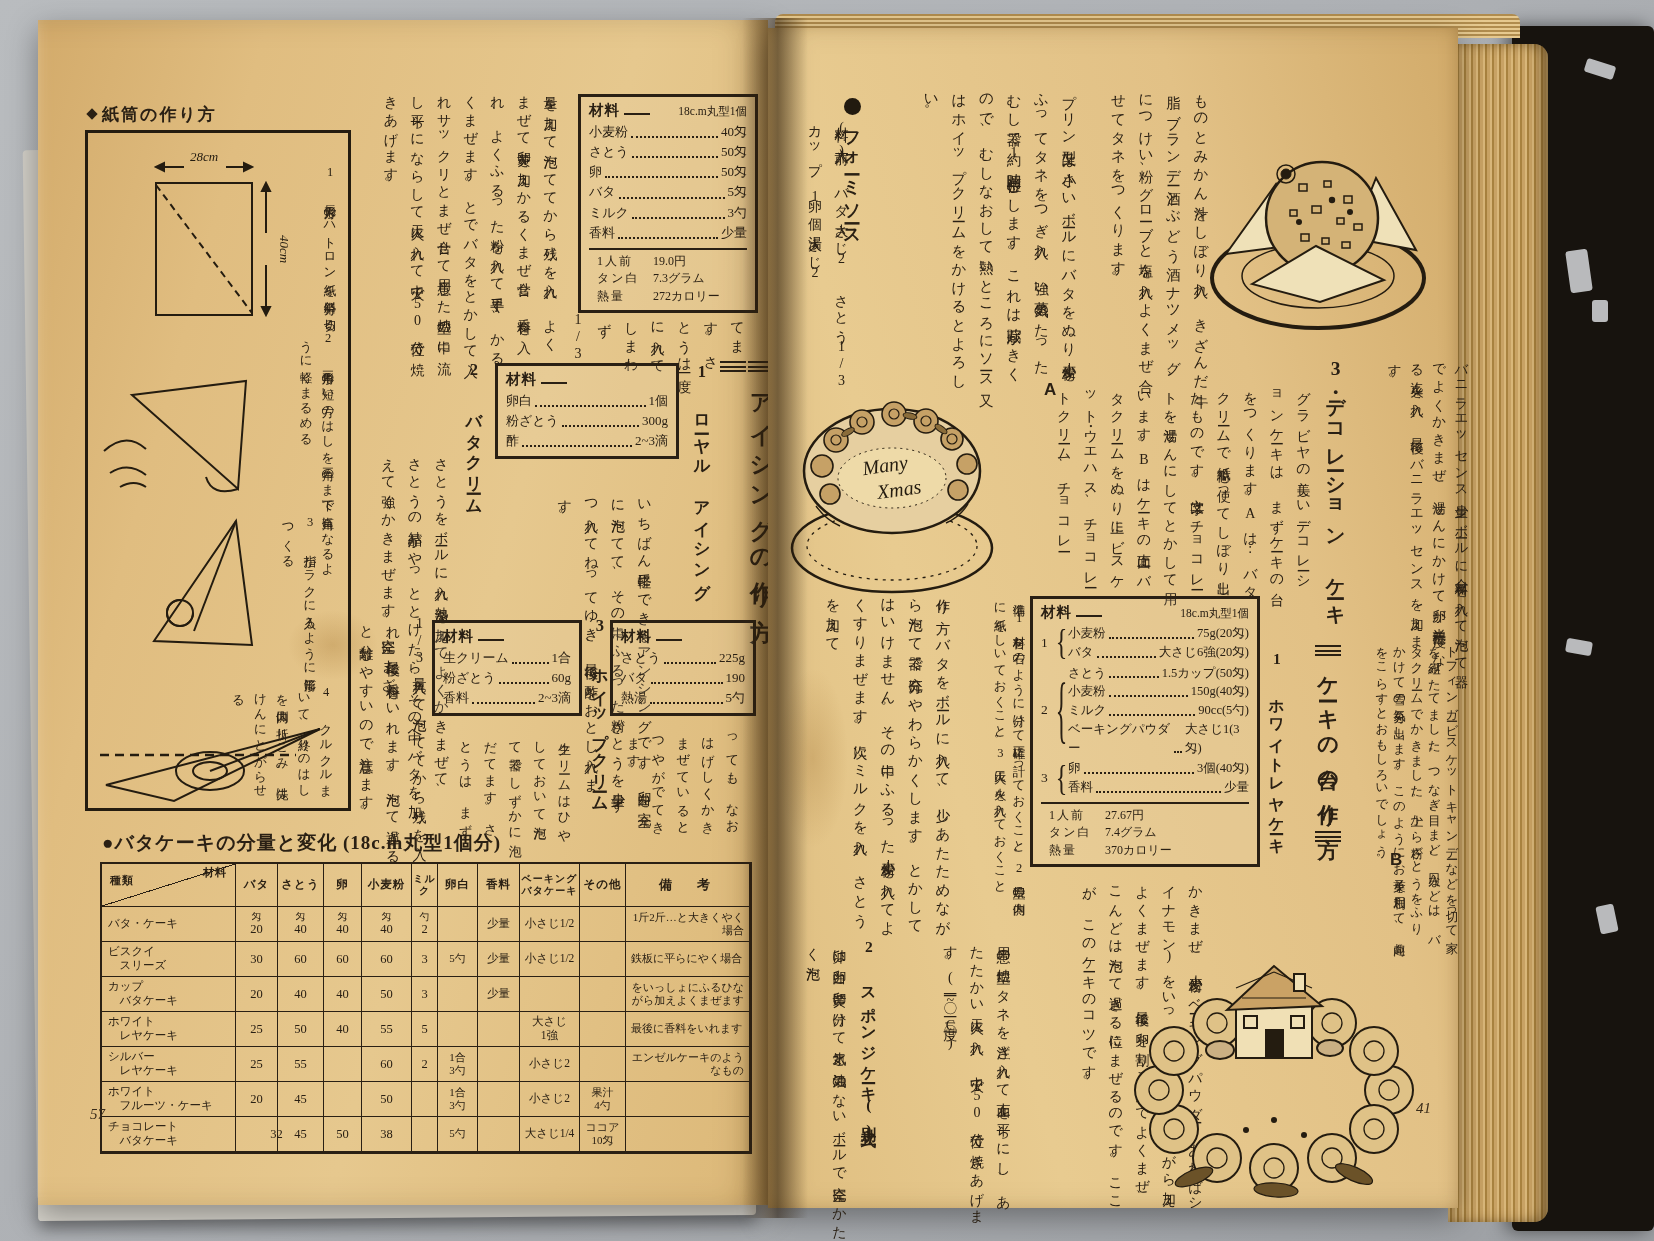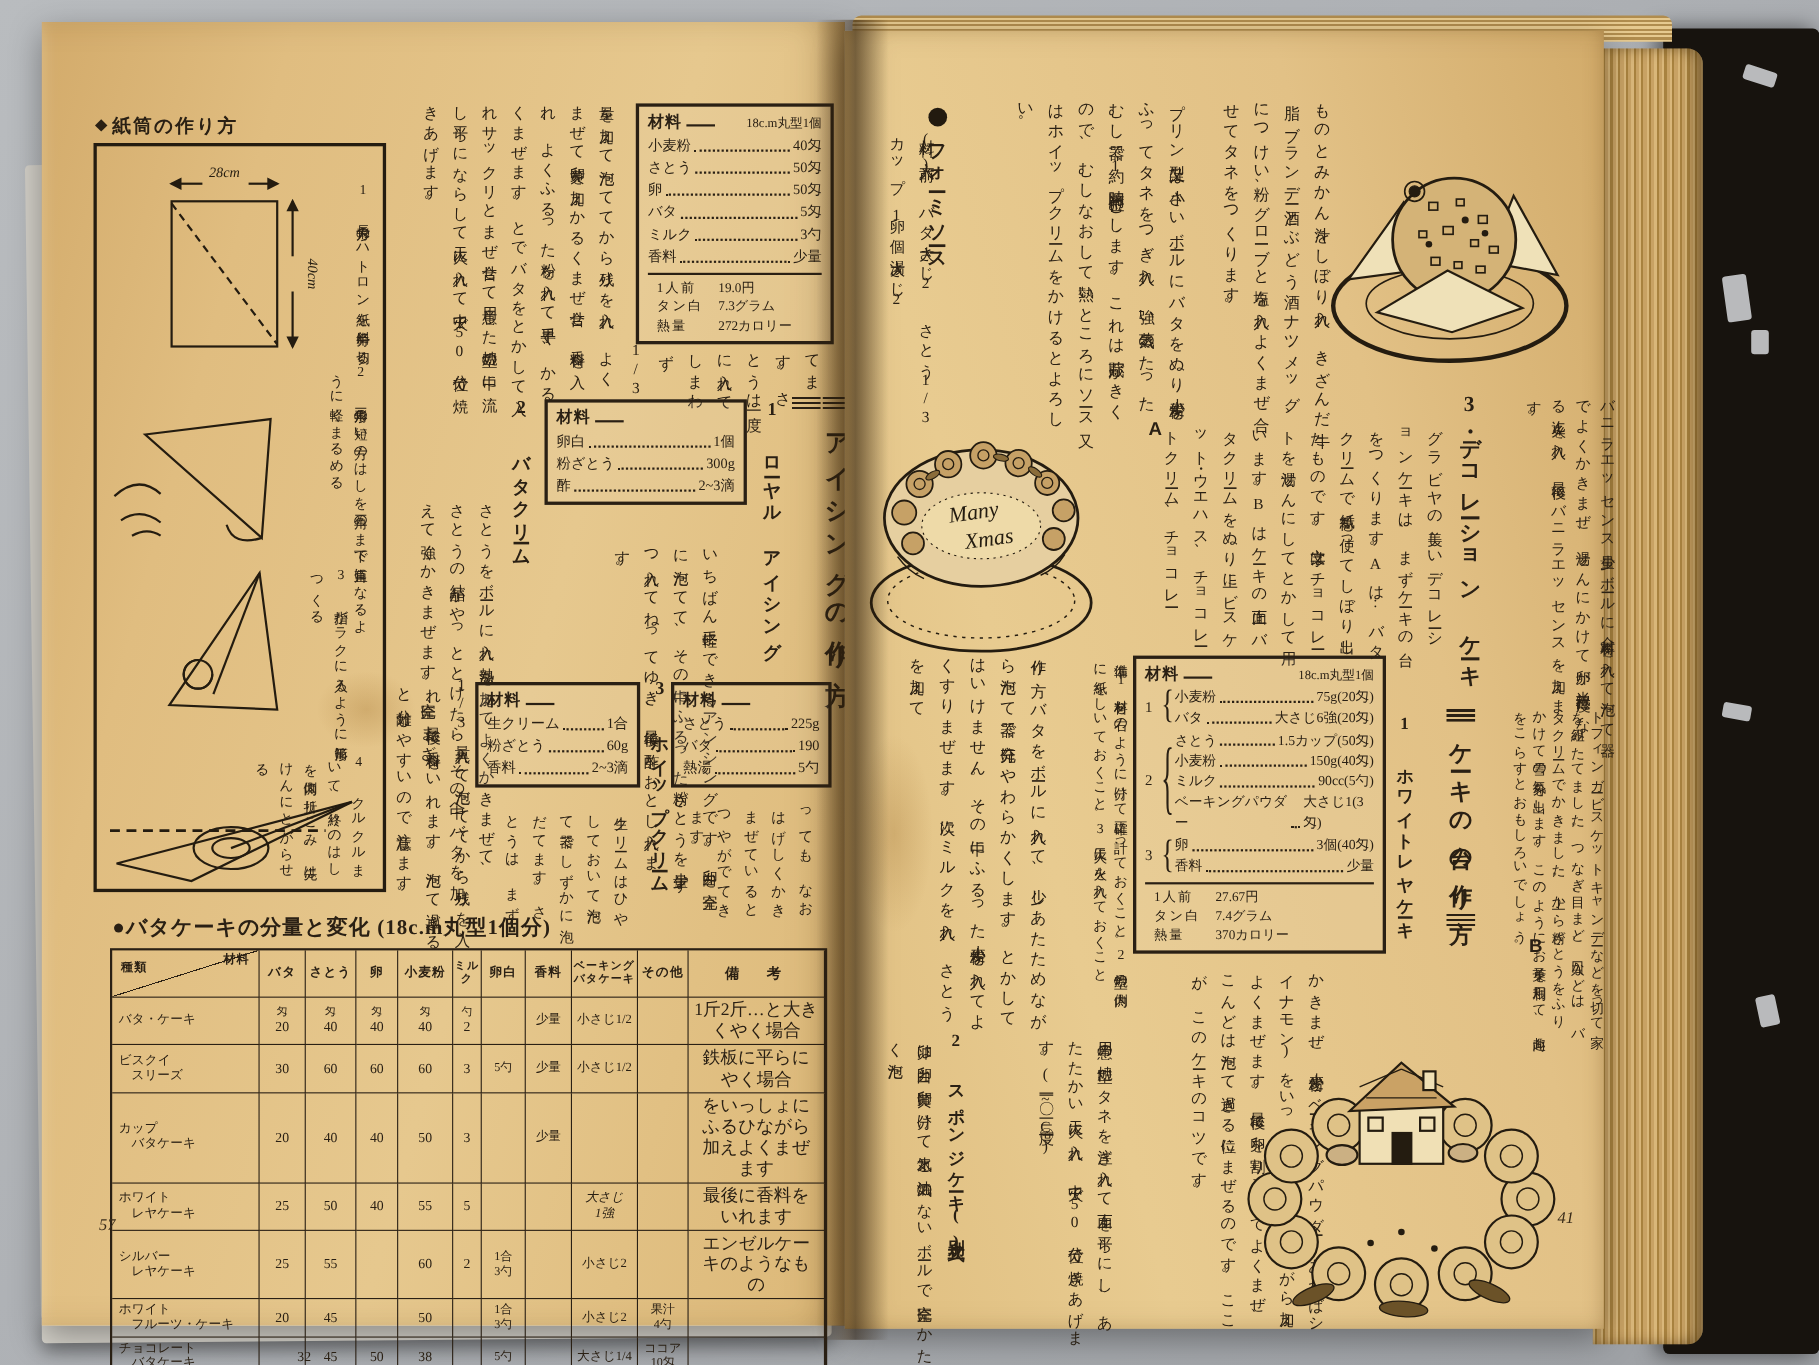--- a/index.html
+++ b/index.html
@@ -69,21 +69,21 @@
     border:2.5px solid #2a2014;font-size:12.5px;}
   .trow,.tbody{display:contents;}
   .tc{border-right:1.5px solid #2a2014;border-bottom:1.5px solid #2a2014;
     display:flex;flex-direction:column;justify-content:center;align-items:center;
     padding:2px 2px;min-height:30px;text-align:center;line-height:1.2;}
   .thead .tc{height:40px;font-size:11.5px;font-weight:bold;letter-spacing:1px;padding:1px;}
   .tc.corner{position:relative;background:linear-gradient(to bottom right,transparent 49.4%,#2a2014 49.4%,#2a2014 50.6%,transparent 50.6%);}
   .corner-top{position:absolute;top:2px;right:8px;font-size:11px;}
   .corner-bot{position:absolute;bottom:19px;left:8px;font-size:11px;}
   .tc.name{align-items:flex-start;text-align:left;padding-left:6px;font-size:11.5px;white-space:pre-line;}
-  .tc.note{font-size:16px;align-items:flex-start;text-align:center;padding:2px 5px;}
+  .tc.note{font-size:11px;align-items:flex-start;text-align:right;padding:2px 5px;}
   .u{display:block;font-size:10px;line-height:1;}
   .v{display:block;}
   .pnum{position:absolute;font-style:italic;font-size:15px;color:#3a2c1a;}
   svg{position:absolute;overflow:visible;}
   .lab{position:absolute;font-weight:bold;font-size:17px;font-family:"Liberation Sans","DejaVu Sans",sans-serif;}
 </style>
 </head>
 <body>
 
 <div class="abs cover"></div>
@@ -467,21 +467,21 @@
         <div class="tc" style="font-size:11px;">
             <span class="u"></span>
             <span class="v" style="white-space:pre-line;"></span>
           </div>
         <div class="tc" style="font-size:11.5px;">
             <span class="u"></span>
             <span class="v" style="white-space:pre-line;"></span>
           </div>
         <div class="tc" style="font-size:11.5px;">
             <span class="u"></span>
-            <span class="v" style="white-space:pre-line;font-style:italic;">大さじ
+            <span class="v" style="white-space:pre-line;">大さじ
 1強</span>
           </div>
         <div class="tc" style="font-size:11px;">
             <span class="u"></span>
             <span class="v" style="white-space:pre-line;"></span>
           </div>
         <div class="tc note">最後に香料をいれます</div>
       </div>
     
       <div class="trow">

